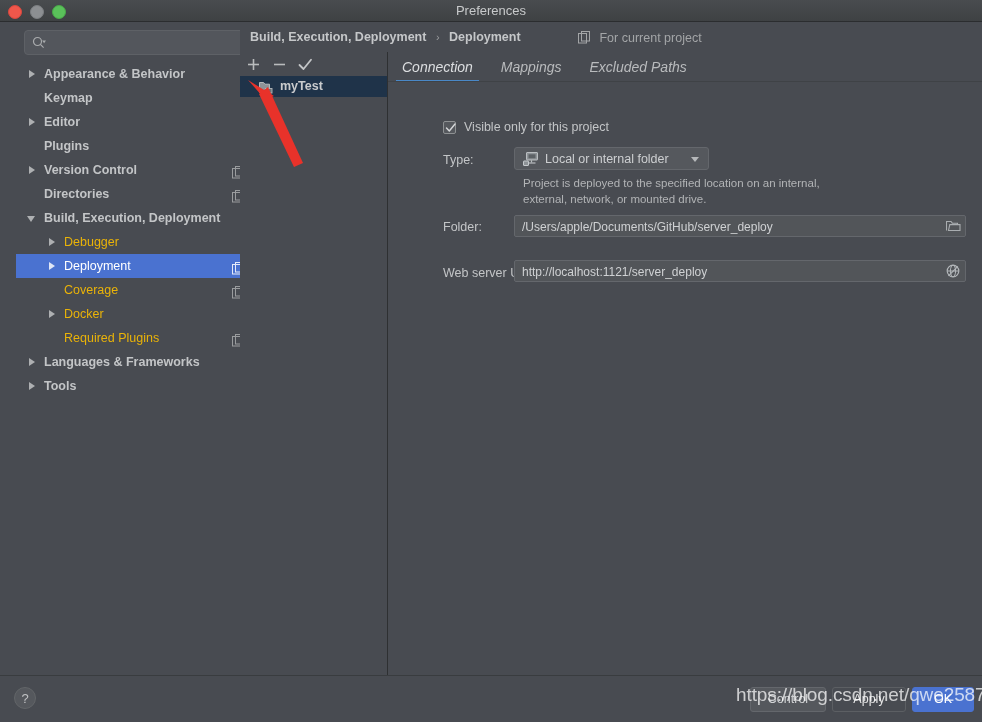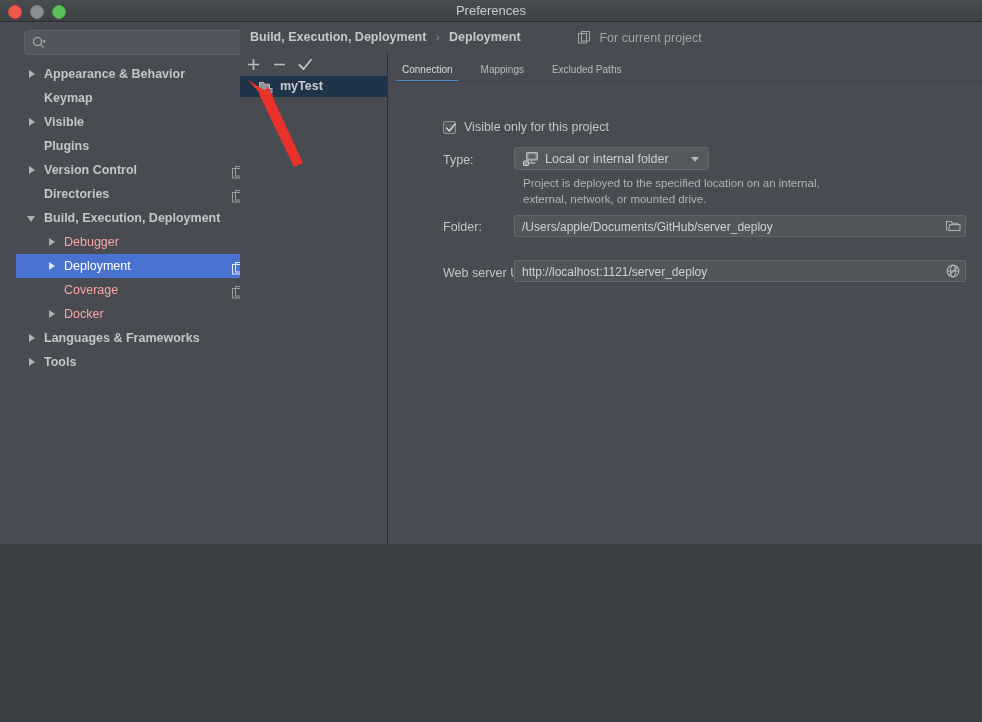--- a/index.html
+++ b/index.html
@@ -5,21 +5,21 @@
   html, body {
     margin: 0; padding: 0;
     width: 982px; height: 722px;
     overflow: hidden;
     background: #3c3f41;
     font-family: "Liberation Sans", sans-serif;
     -webkit-font-smoothing: antialiased;
   }
   #app {
     position: relative;
-    width: 982px; height: 544px;
+    width: 982px; height: 722px;
     background: #484b51;
     overflow: hidden;
   }
 
   
   .titlebar {
     position: absolute; left: 0; top: 0;
     width: 982px; height: 22px;
     background: linear-gradient(to bottom, #494c4f 0%, #3e4143 100%);
     border-bottom: 1px solid #2b2d2f;
@@ -70,21 +70,21 @@
     background: transparent; border: 0; outline: none;
     color: #c9cbcd; font-size: 12px;
     font-family: "Liberation Sans", sans-serif;
   }
 
   .tree { position: absolute; left: 0; top: 40px; width: 239px; }
   .tree-item {
     position: relative;
     height: 24px; line-height: 24px;
     font-size: 12.5px;
-    color: #fca5a5;
+    color: #eab308;
     white-space: nowrap;
     cursor: default;
   }
   .tree-item.bold { font-weight: bold; color: #c3c5c7; }
   .tree-item.selected { background: #4a72d0; color: #ffffff; }
   .tree-item.selected .twisty-shape { border-left-color: #dfe6f5; }
   .tree-item.selected .badge-icon svg rect { stroke: #e4eafa; }
   .twisty {
     position: absolute; top: 0; width: 14px; height: 24px;
   }
@@ -171,23 +171,23 @@
   .content {
     position: absolute; left: 148px; top: 30px;
     width: 594px; height: 623px;
     background: #484b51;
   }
   .tabs {
     position: absolute; left: 0; top: 0;
     height: 30px; display: flex; align-items: flex-end;
   }
   .tab {
-    font-size: 10px; color: #b9bbbd;
+    font-size: 14px; color: #b9bbbd;
     padding: 0 14px 7px 14px;
-    position: relative; cursor: default;
+    position: relative; cursor: default; font-style: italic;
   }
   .tab.active { color: #dcdee0; }
   .tab.active::after {
     content: ''; position: absolute;
     left: 8px; right: 8px; bottom: 0; height: 2px;
     background: #4a88c7;
   }
   .tabs-rule {
     position: absolute; left: 0; top: 29px;
     width: 594px; height: 1px; background: #3f4246;
@@ -350,21 +350,21 @@
           </span>
           <span class="tree-label" style="left: 28px;">Appearance &amp; Behavior</span>
         </div>
         <div class="tree-item bold">
           <span class="tree-label" style="left: 28px;">Keymap</span>
         </div>
         <div class="tree-item bold">
           <span class="twisty" style="left: 10px;">
             <span class="twisty-shape"></span>
           </span>
-          <span class="tree-label" style="left: 28px;">Visible</span>
+          <span class="tree-label" style="left: 28px;">Editor</span>
         </div>
         <div class="tree-item bold">
           <span class="tree-label" style="left: 28px;">Plugins</span>
         </div>
         <div class="tree-item bold">
           <span class="twisty" style="left: 10px;">
             <span class="twisty-shape"></span>
           </span>
           <span class="tree-label" style="left: 28px;">Version Control</span>
           <span class="badge-icon"><svg width="13" height="13" viewBox="0 0 13 13">
@@ -406,20 +406,27 @@
           <span class="badge-icon"><svg width="13" height="13" viewBox="0 0 13 13">
               <rect x="0.5" y="2.5" width="8" height="9.5" fill="none" stroke="#9a9c9e" stroke-width="1"></rect>
               <rect x="3.5" y="0.5" width="8" height="9.5" fill="none" stroke="#9a9c9e" stroke-width="1"></rect>
             </svg></span>
         </div>
         <div class="tree-item">
           <span class="twisty" style="left: 30px;">
             <span class="twisty-shape"></span>
           </span>
           <span class="tree-label" style="left: 48px;">Docker</span>
+        </div>
+        <div class="tree-item">
+          <span class="tree-label" style="left: 48px;">Required Plugins</span>
+          <span class="badge-icon"><svg width="13" height="13" viewBox="0 0 13 13">
+              <rect x="0.5" y="2.5" width="8" height="9.5" fill="none" stroke="#9a9c9e" stroke-width="1"></rect>
+              <rect x="3.5" y="0.5" width="8" height="9.5" fill="none" stroke="#9a9c9e" stroke-width="1"></rect>
+            </svg></span>
         </div>
         <div class="tree-item bold">
           <span class="twisty" style="left: 10px;">
             <span class="twisty-shape"></span>
           </span>
           <span class="tree-label" style="left: 28px;">Languages &amp; Frameworks</span>
         </div>
         <div class="tree-item bold">
           <span class="twisty" style="left: 10px;">
             <span class="twisty-shape"></span>

